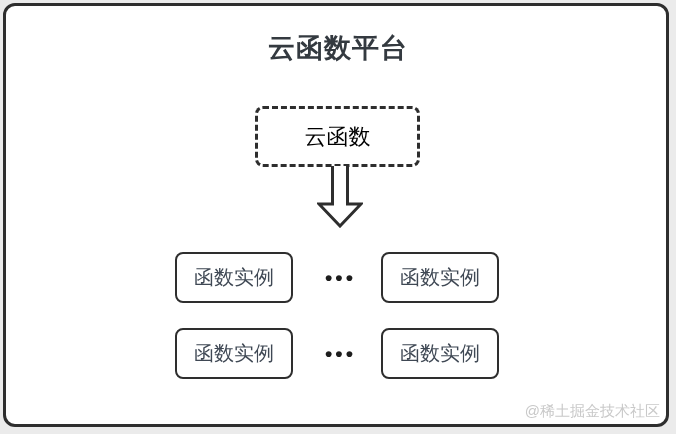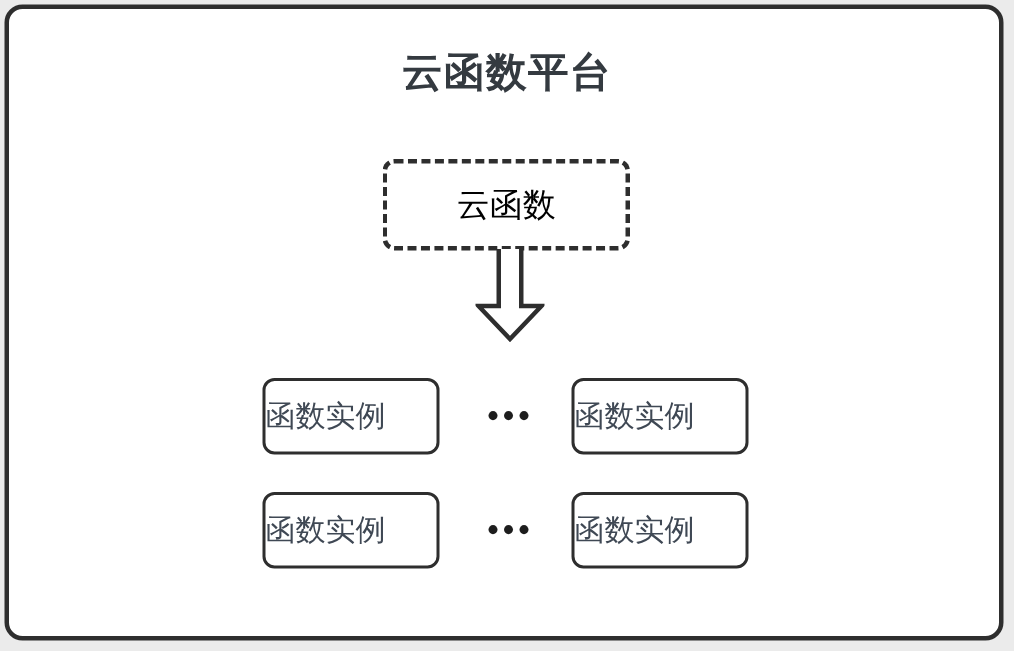--- a/index.html
+++ b/index.html
@@ -62,20 +62,21 @@
   .instance-box {
     position: absolute;
     width: 118px;
     height: 51px;
     box-sizing: border-box;
     border: 2.5px solid #2e2e2e;
     border-radius: 8px;
     background: #ffffff;
     display: flex;
     align-items: center;
+    justify-content: center;
     font-size: 20px;
     color: #3f4854;
   }
   .col-left  { left: 175px; }
   .col-right { left: 381px; }
   .row-1 { top: 252px; }
   .row-2 { top: 328px; }
   .dots {
     position: absolute;
     left: 316px;
@@ -125,14 +126,15 @@
   </div>
 
   <div class="instance-box col-left row-2">
     <span>函数实例</span>
   </div>
   <div class="dots row-2">•••</div>
   <div class="instance-box col-right row-2">
     <span>函数实例</span>
   </div>
 
+  <div class="watermark">@稀土掘金技术社区</div>
 
 </div>
 
 </body></html>

